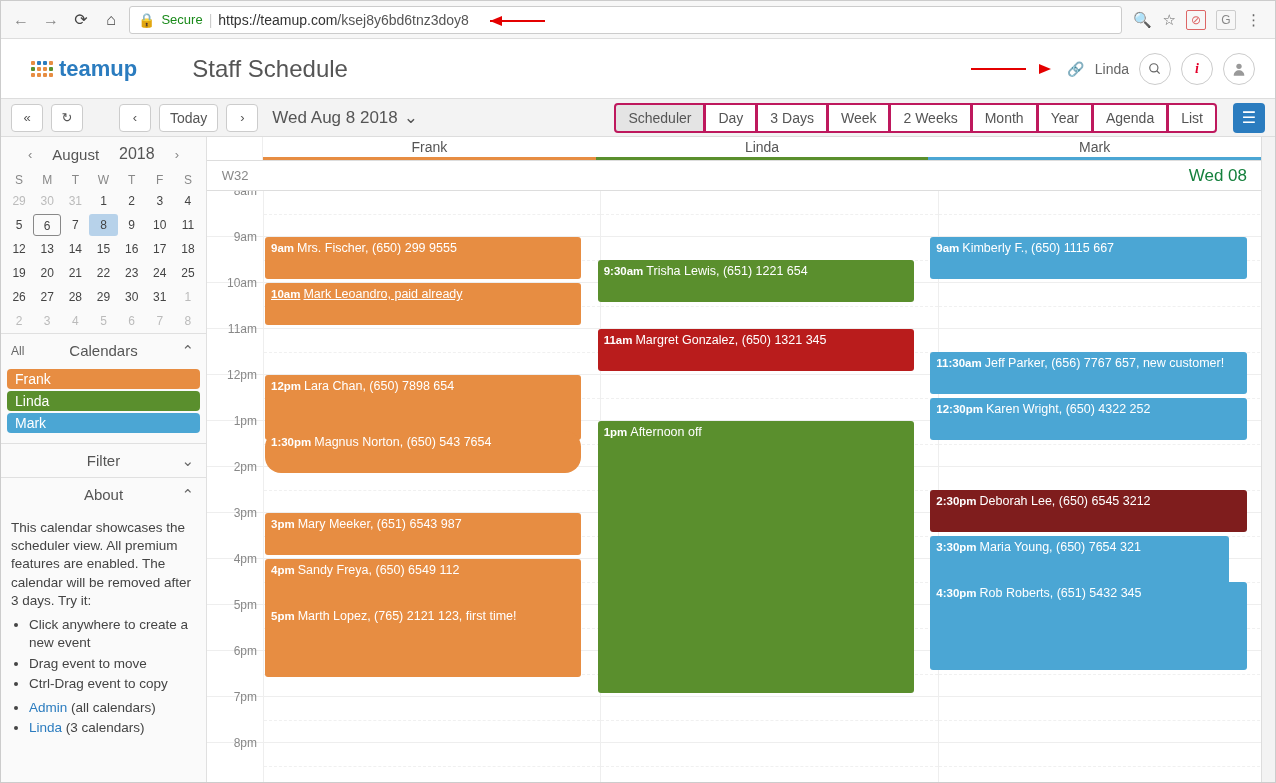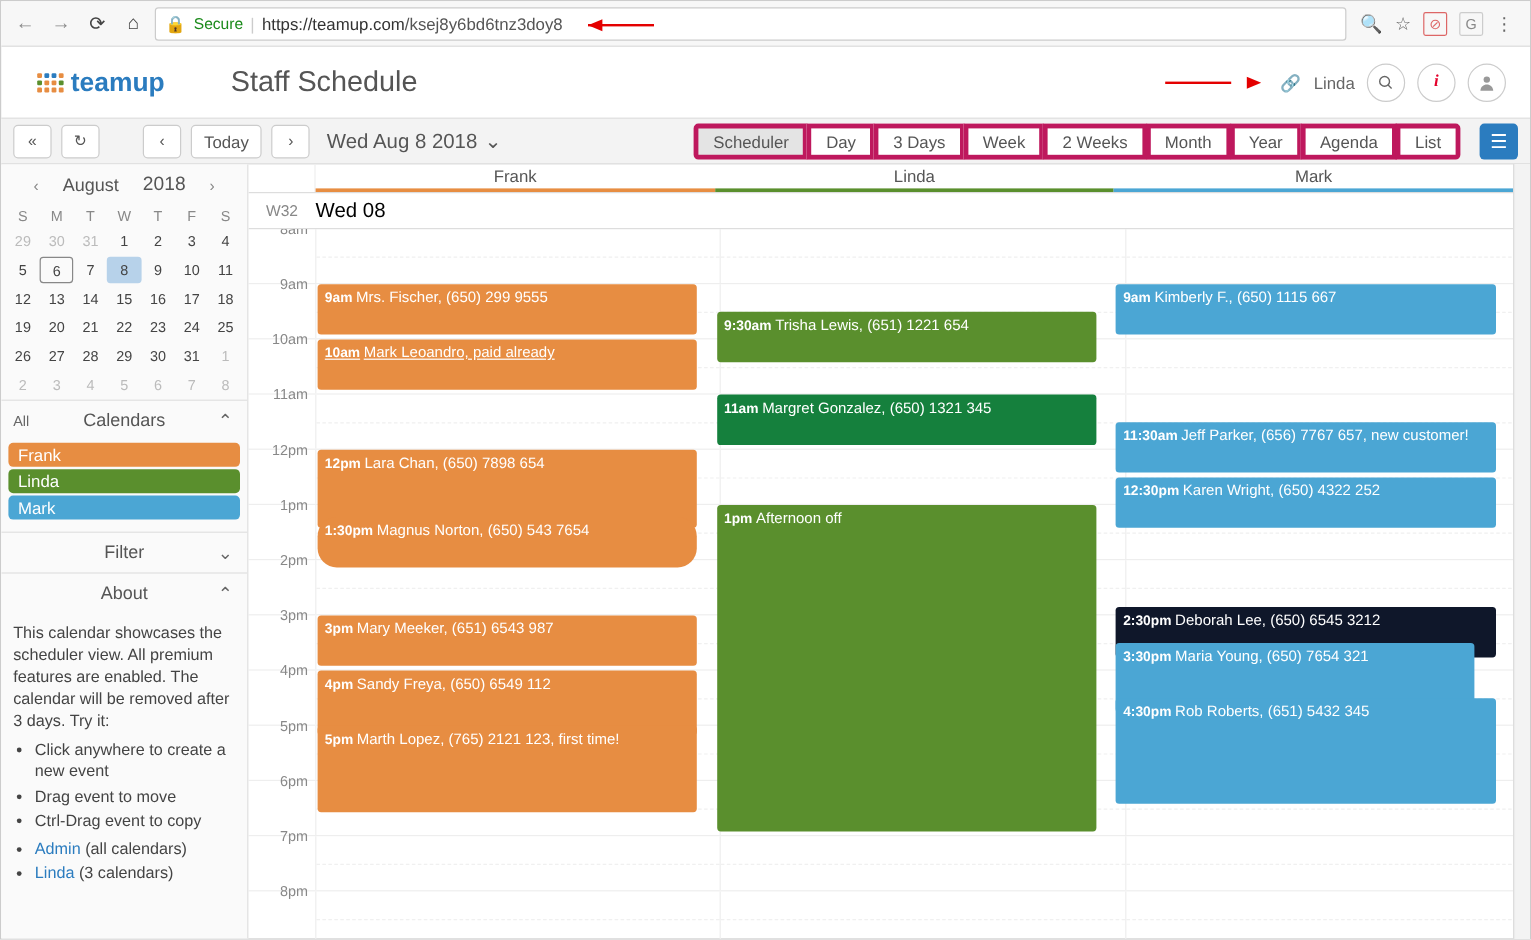--- a/index.html
+++ b/index.html
@@ -26,21 +26,21 @@
 .logo-dots span:nth-child(5),.logo-dots span:nth-child(8){background:#5a8f2d}
 .app-title{font-size:24px;color:#555;font-weight:400;margin-left:55px}
 .header-right{margin-left:auto;display:flex;align-items:center;gap:10px;color:#666;font-size:14px}
 .hdr-icon{width:32px;height:32px;border:1px solid #ccc;border-radius:50%;display:flex;align-items:center;justify-content:center;color:#666;cursor:pointer}
 .hdr-icon.info{color:#e4002b;font-style:italic;font-weight:bold;font-family:serif}
 .toolbar{height:38px;background:#f3f3f3;border-bottom:1px solid #ddd;display:flex;align-items:center;padding:0 10px;gap:8px}
 .tb-btn{height:28px;min-width:32px;padding:0 10px;background:#fff;border:1px solid #ccc;border-radius:4px;display:flex;align-items:center;justify-content:center;color:#555;font-size:14px;cursor:pointer}
 .tb-btn.iconic{padding:0;width:32px;font-size:13px}
 .date-picker{font-size:17px;color:#555;display:flex;align-items:center;gap:6px;cursor:pointer;margin-left:6px}
 .view-switch{margin-left:auto;display:flex}
-.view-switch .v{height:30px;padding:0 12px;background:#fff;border:4px solid #be185d;margin-left:-1px;display:flex;align-items:center;color:#555;font-size:14px;cursor:pointer}
+.view-switch .v{height:30px;padding:0 12px;background:#fff;border:2px solid #be185d;margin-left:-1px;display:flex;align-items:center;color:#555;font-size:14px;cursor:pointer}
 .view-switch .v:first-child{border-radius:4px 0 0 4px}
 .view-switch .v:last-child{border-radius:0 4px 4px 0}
 .view-switch .v.active{background:#e4e4e4}
 .menu-btn{width:32px;height:30px;background:#2b7cbf;border-radius:4px;color:#fff;display:flex;align-items:center;justify-content:center;margin-left:8px;cursor:pointer}
 .main{display:flex;height:646px}
 .sidebar{width:206px;border-right:1px solid #e0e0e0;background:#fafafa;overflow-y:auto;font-size:13px;color:#444}
 .month-hdr{display:flex;align-items:center;justify-content:center;gap:20px;padding:8px 6px;color:#555}
 .month-hdr .nav{cursor:pointer;color:#888;font-size:13px}
 .month-hdr .m{font-size:15px}
 .month-hdr .y{font-size:16px}
@@ -59,21 +59,21 @@
 .about-txt{padding:8px 10px;font-size:13.5px;color:#444;line-height:1.35}
 .about-txt ul{padding-left:18px;margin:6px 0}
 .about-txt li{margin:2px 0}
 .about-txt a{color:#2b7cbf;text-decoration:none}
 .grid{flex:1;position:relative;overflow:hidden}
 .person-hdr{display:flex;height:24px;border-bottom:1px solid #ddd;font-size:14px;color:#555}
 .time-gutter{width:56px;border-right:1px solid #eee}
 .person-col{flex:1;text-align:center;line-height:20px;border-bottom:3px solid}
 .day-hdr{display:flex;height:30px;border-bottom:1px solid #ddd}
 .day-hdr .wk{width:56px;text-align:center;line-height:30px;color:#888;font-size:13px}
-.day-hdr .date{flex:1;text-align:left;padding-right:14px;line-height:30px;color:#000000;font-size:17px}
+.day-hdr .date{flex:1;text-align:right;padding-right:14px;line-height:30px;color:#15803d;font-size:17px}
 .time-grid{position:relative;height:calc(100% - 54px);overflow-y:auto}
 .hours{position:relative}
 .hr{height:46px;border-bottom:1px solid #eee;display:flex}
 .hr .lbl{width:56px;text-align:right;padding-right:6px;font-size:12px;color:#888;line-height:12px;position:relative;top:-6px}
 .hr .slot{flex:1;border-left:1px solid #eee;position:relative}
 .hr .slot::before{content:"";position:absolute;top:50%;left:0;right:0;border-top:1px dashed #f0f0f0}
 .events-layer{position:absolute;top:0;left:56px;right:14px;bottom:0;pointer-events:none}
 .col{position:absolute;top:0;bottom:0}
 .ev{position:absolute;border-radius:3px;color:#fff;font-size:12.5px;padding:3px 6px;overflow:hidden;pointer-events:auto;cursor:pointer;line-height:1.3}
 .ev .t{font-weight:700;font-size:11.5px;margin-right:3px}
@@ -377,28 +377,28 @@
             <div class="ev" style="background: rgb(231, 141, 66); top: 46px; height: 42px; left: 2px; right: 6px;"><span class="t">9am</span>Mrs. Fischer, (650) 299 9555</div>
             <div class="ev" style="background: rgb(231, 141, 66); top: 92px; height: 42px; left: 2px; right: 6px; text-decoration: underline;"><span class="t">10am</span>Mark Leoandro, paid already</div>
             <div class="ev" style="background: rgb(231, 141, 66); top: 184px; height: 65px; left: 2px; right: 6px;"><span class="t">12pm</span>Lara Chan, (650) 7898 654</div>
             <div class="ev" style="background: rgb(231, 141, 66); top: 240px; height: 42px; left: 2px; right: 6px; border-radius: 16px;"><span class="t">1:30pm</span>Magnus Norton, (650) 543 7654</div>
             <div class="ev" style="background: rgb(231, 141, 66); top: 322px; height: 42px; left: 2px; right: 6px;"><span class="t">3pm</span>Mary Meeker, (651) 6543 987</div>
             <div class="ev" style="background: rgb(231, 141, 66); top: 368px; height: 54px; left: 2px; right: 6px;"><span class="t">4pm</span>Sandy Freya, (650) 6549 112</div>
             <div class="ev" style="background: rgb(231, 141, 66); top: 414px; height: 72px; left: 2px; right: 6px;"><span class="t">5pm</span>Marth Lopez, (765) 2121 123, first time!</div>
           </div>
           <div class="col" style="left: 33.333%; width: 32.5%;">
             <div class="ev" style="background: rgb(90, 143, 45); top: 69px; height: 42px; left: 2px; right: 6px;"><span class="t">9:30am</span>Trisha Lewis, (651) 1221 654</div>
-            <div class="ev" style="background: #15803d; top: 138px; height: 42px; left: 2px; right: 6px;"><span class="t">11am</span>Margret Gonzalez, (650) 1321 345</div>
+            <div class="ev" style="background: #b91c1c; top: 138px; height: 42px; left: 2px; right: 6px;"><span class="t">11am</span>Margret Gonzalez, (650) 1321 345</div>
             <div class="ev" style="background: rgb(90, 143, 45); top: 230px; height: 272px; left: 2px; right: 6px;"><span class="t">1pm</span>Afternoon off</div>
           </div>
           <div class="col" style="left: 66.666%; width: 32.5%;">
             <div class="ev" style="background: rgb(75, 166, 212); top: 46px; height: 42px; left: 2px; right: 6px;"><span class="t">9am</span>Kimberly F., (650) 1115 667</div>
             <div class="ev" style="background: rgb(75, 166, 212); top: 161px; height: 42px; left: 2px; right: 6px;"><span class="t">11:30am</span>Jeff Parker, (656) 7767 657, new customer!</div>
             <div class="ev" style="background: rgb(75, 166, 212); top: 207px; height: 42px; left: 2px; right: 6px;"><span class="t">12:30pm</span>Karen Wright, (650) 4322 252</div>
-            <div class="ev" style="background: #0f172a; top: 299px; height: 42px; left: 2px; right: 6px; margin-top: 16px;"><span class="t">2:30pm</span>Deborah Lee, (650) 6545 3212</div>
+            <div class="ev" style="background: #7f1d1d; top: 299px; height: 42px; left: 2px; right: 6px;"><span class="t">2:30pm</span>Deborah Lee, (650) 6545 3212</div>
             <div class="ev" style="background: rgb(75, 166, 212); top: 345px; height: 58px; left: 2px; right: 24px;"><span class="t">3:30pm</span>Maria Young, (650) 7654 321</div>
             <div class="ev" style="background: rgb(75, 166, 212); top: 391px; height: 88px; left: 2px; right: 6px;"><span class="t">4:30pm</span>Rob Roberts, (651) 5432 345</div>
           </div>
         </div>
     </div>
     <div class="scroll-gutter"></div>
   </div>
 </div>
 
 </body></html>

